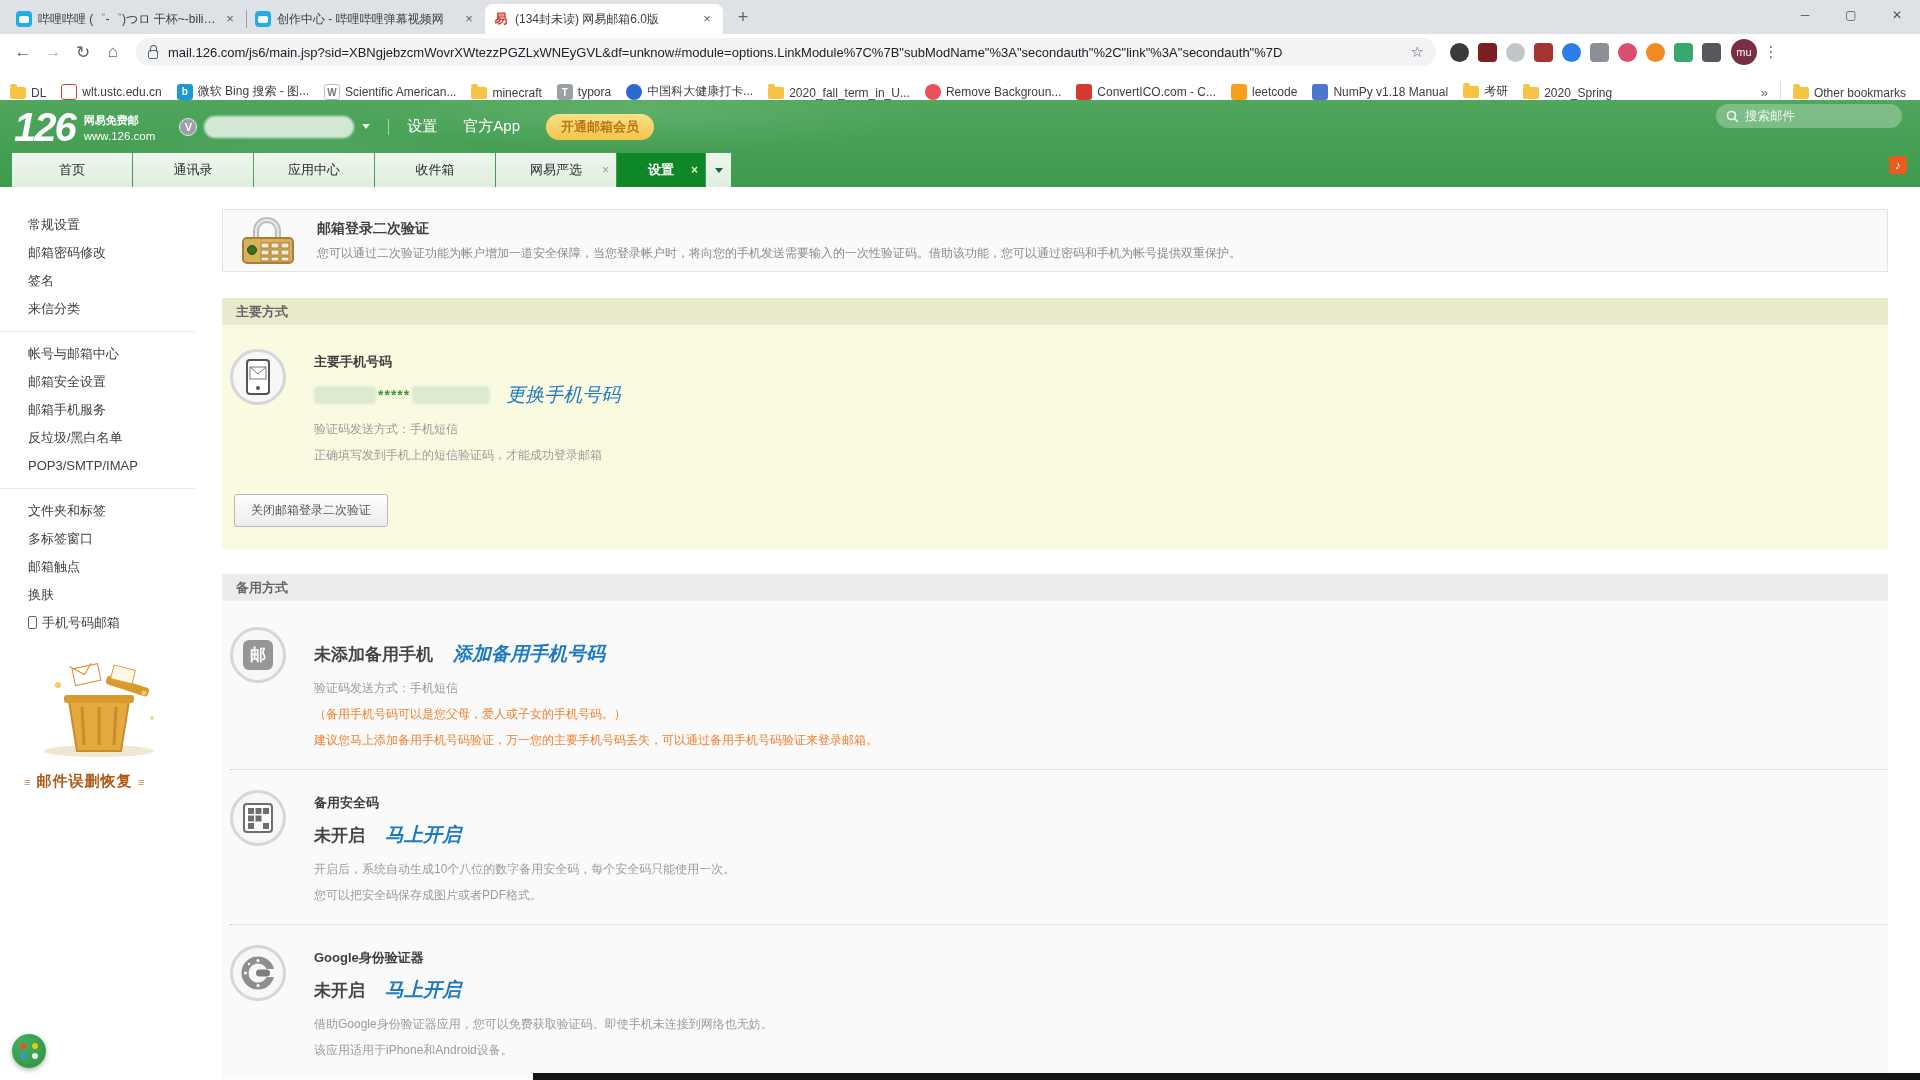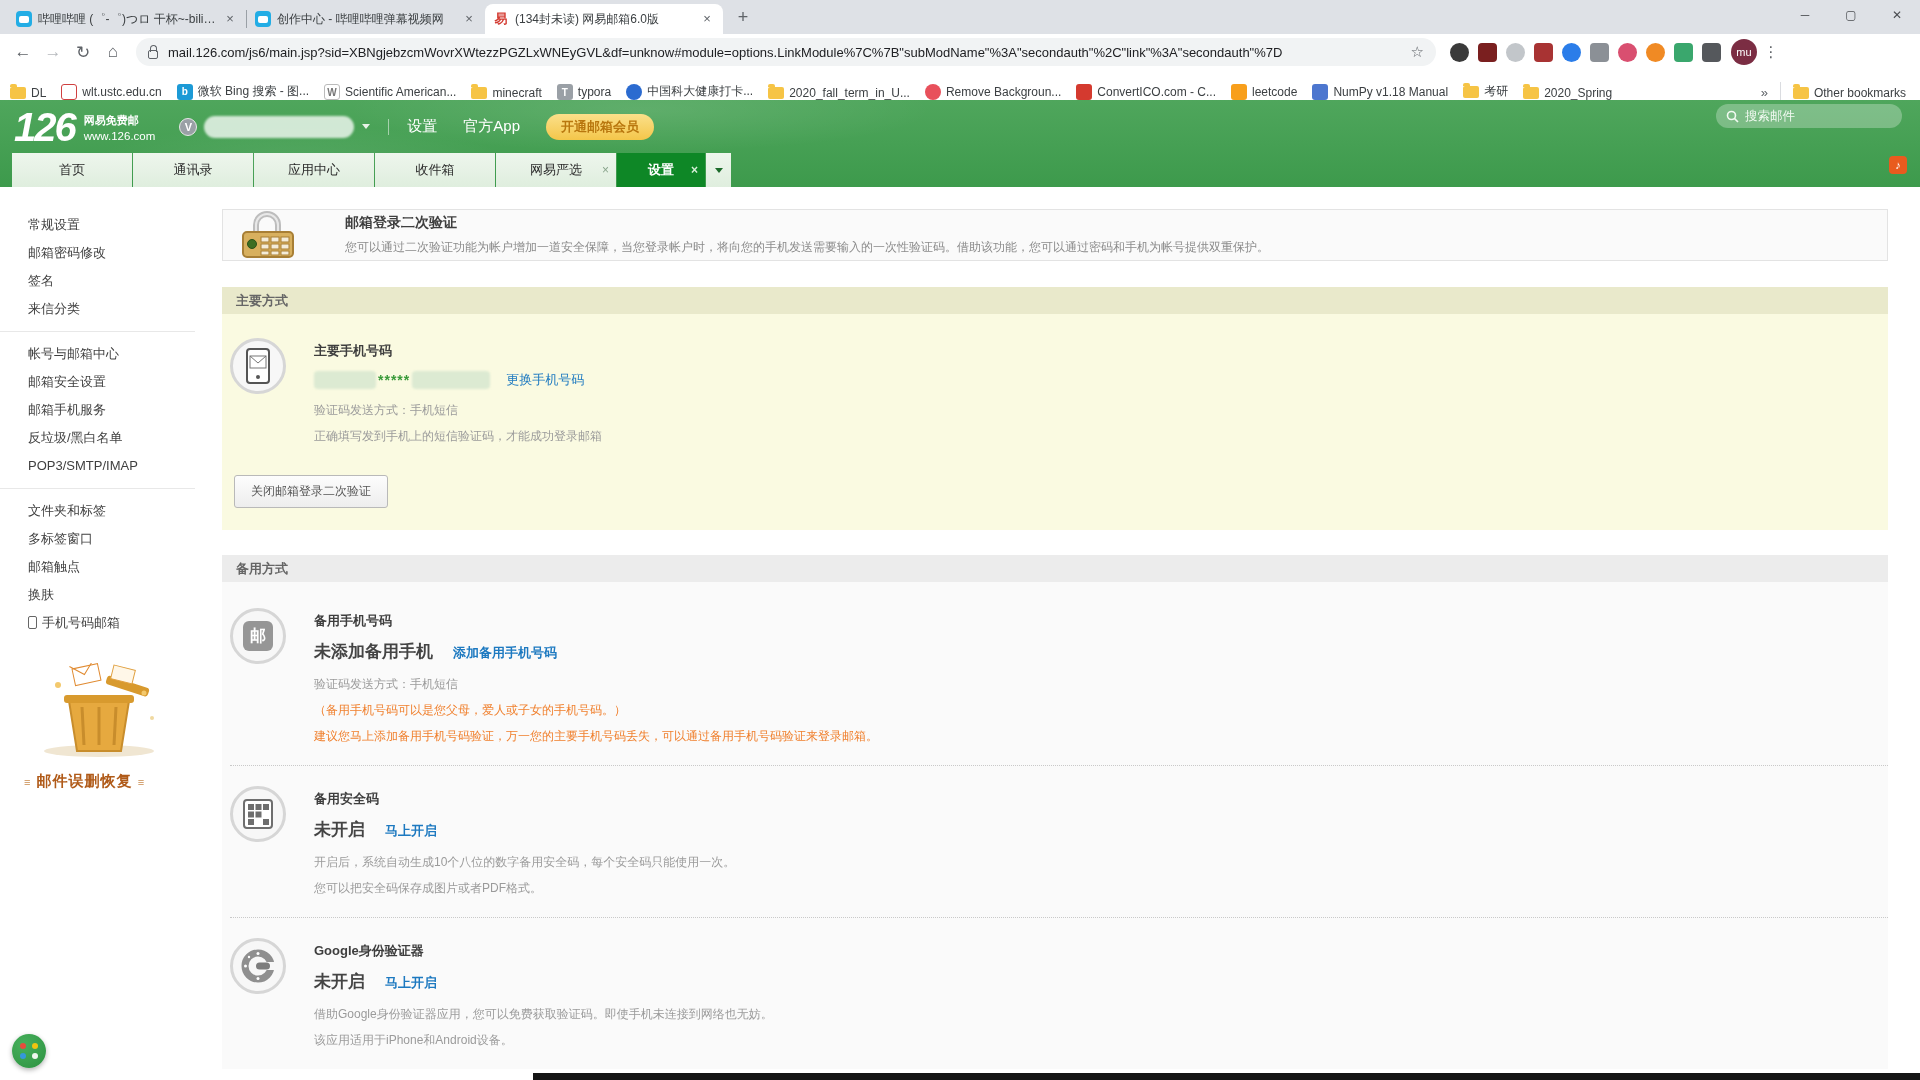--- a/index.html
+++ b/index.html
@@ -94,37 +94,37 @@
   .snav { list-style:none; }
   .snav li { font-size:13px; color:#3f3f3f; height:28px; line-height:28px; white-space:nowrap; }
   .sdiv { border-top:1px solid #e8e8e8; margin:8px 28px 8px -28px; width:195px; }
   .phoneglyph { display:inline-block; width:9px; height:13px; border:1px solid #666; border-radius:2px; margin-right:5px; vertical-align:-2px; }
   .promo { margin-top:26px; margin-left:-4px; }
   .promo-text { margin-top:10px; font-size:15px; font-weight:bold; color:#b05a18; letter-spacing:1px; white-space:nowrap; }
   .promo-text .deco { color:#c98b4e; font-size:11px; }
   .promo-text .deco::before { content:"≡"; }
 
   .content { flex:1; padding:22px 32px 0 9px; position:relative; }
-  .banner { border:1px solid #e3e3e3; background:#fafafa; height:52px; display:flex; align-items:center; padding:7px 16px;gap:28px; }
+  .banner { border:1px solid #e3e3e3; background:#fafafa; height:63px; display:flex; align-items:center; padding:7px 16px; }
   .banner-text { margin-left:20px; }
   .banner-title { font-size:14px; font-weight:bold; color:#3e3e3e; }
   .banner-desc { font-size:12px; color:#8b8b8b; margin-top:7px; }
 
   .secbar { height:27px; line-height:27px; padding-left:14px; font-size:13px; font-weight:bold; color:#666; }
   .secbar.olive { background:#e9e9cb; margin-top:26px; }
   .secbar.grey { background:#ececec; margin-top:25px; }
   .primary-body { background:#fafae1; padding:24px 0 22px 8px; position:relative; }
   .circ { width:56px; height:56px; border-radius:50%; background:#f7f7f7; border:3px solid #d6d6d6; display:flex; align-items:center; justify-content:center; flex:none; }
   .mediarow { display:flex; }
   .mediacol { margin-left:28px; padding-top:4px; }
   .flabel { font-size:13px; font-weight:bold; color:#3e3e3e; }
   .phonerow { display:flex; align-items:center; margin-top:11px; }
   .blob { height:18px; border-radius:4px; background:#dcead2; filter:blur(1px); }
   .stars { color:#3a9a3a; font-weight:bold; font-size:14px; letter-spacing:1px; margin:0 2px; }
-  .blue { color:#1d79c0; font-size:13px; }
+  .blue { color:#1d79c0; font-size:19px;font-style:italic; }
   .phonerow .blue { margin-left:16px; }
   .greyline { font-size:12px; color:#9b9b9b; margin-top:13px; }
   .greyline2 { font-size:12px; color:#9b9b9b; margin-top:9px; }
   .closebtn { display:inline-block; margin:30px 0 0 4px; padding:7px 16px; font-size:12px; color:#555; background:linear-gradient(180deg,#fdfdfd,#ededed); border:1px solid #b9b9b9; border-radius:3px; }
 
   .backup-body { background:#fafafa; padding:26px 0 0 8px; }
   .sub { position:relative; padding:0 0 20px 0; display:flex; }
   .sub + .sub { border-top:1px dotted #c9c9c9; padding-top:20px; }
   .bigrow { display:flex; align-items:baseline; margin-top:10px; }
   .bigstatus { font-size:17px; font-weight:bold; color:#444; }
@@ -413,21 +413,20 @@
       </div>
 
       <div class="secbar grey">备用方式</div>
       <div class="backup-body">
 
         <div class="sub">
           <div class="circ">
               <span class="mailglyph">邮</span>
             </div>
           <div class="mediacol">
-            <div class="flabel">备用手机号码</div>
             <div class="bigrow">
               <span class="bigstatus">未添加备用手机</span>
               <a class="blue">添加备用手机号码</a>
             </div>
             <div class="greyline">验证码发送方式：手机短信</div>
             <div class="warn">（备用手机号码可以是您父母，爱人或子女的手机号码。）</div>
             <div class="warn">建议您马上添加备用手机号码验证，万一您的主要手机号码丢失，可以通过备用手机号码验证来登录邮箱。</div>
           </div>
         </div>
 

